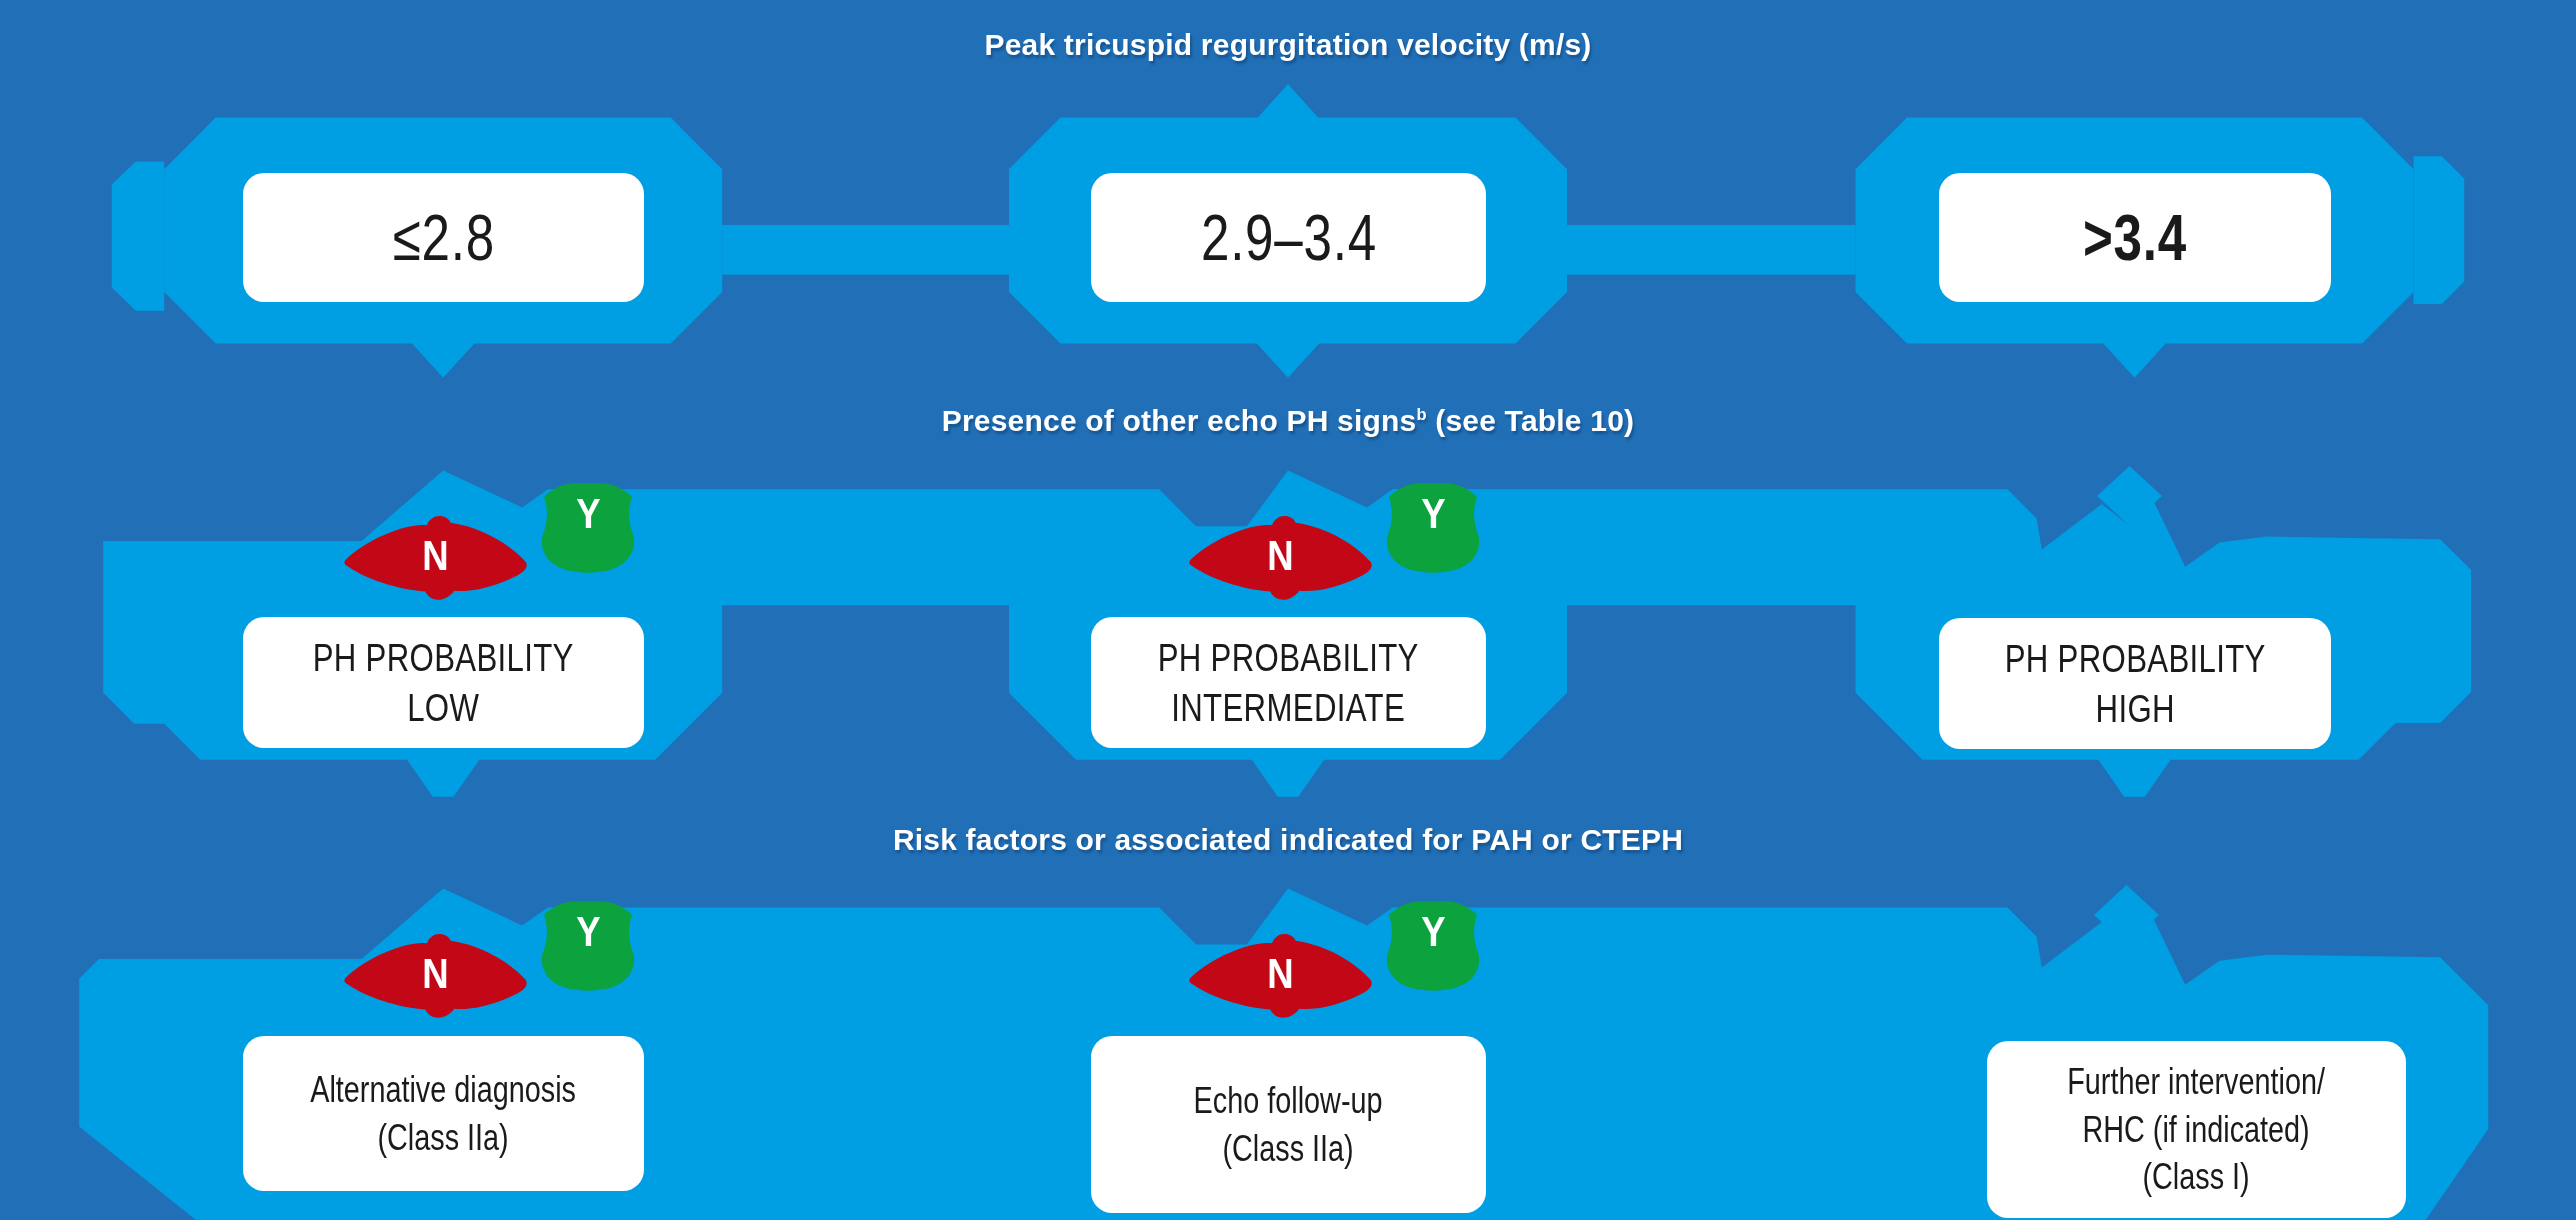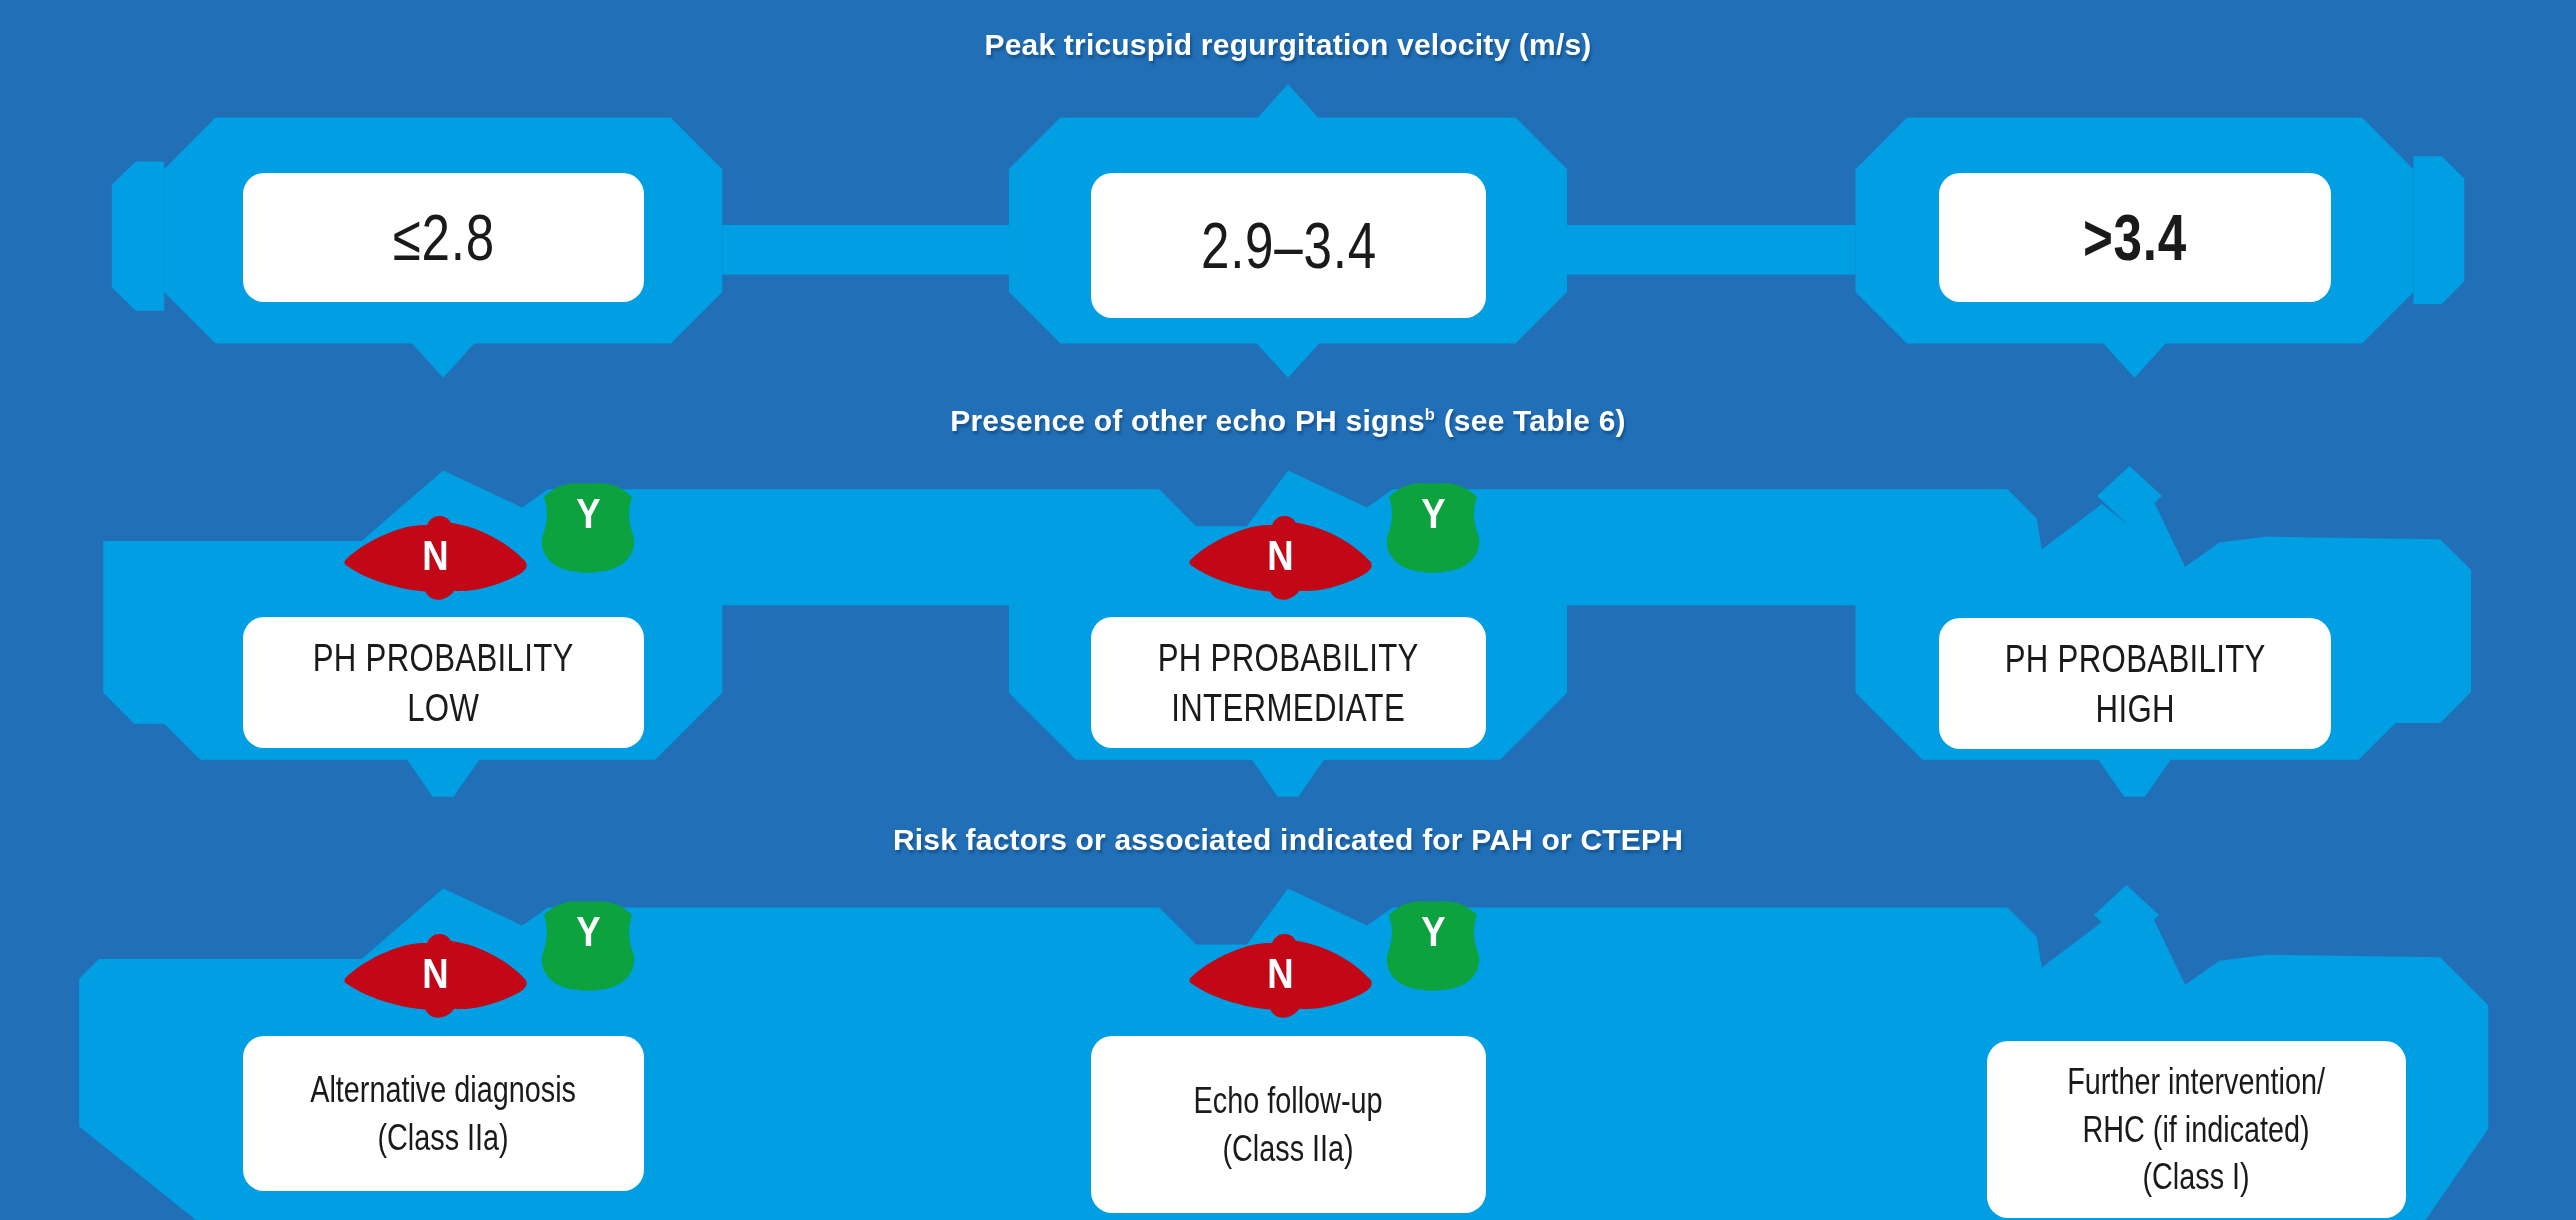--- a/index.html
+++ b/index.html
@@ -92,29 +92,29 @@
       115,1117 421,1117 516,1035 608,1078 638,1057
       1350,1057 1393,1100 1452,1100 1500,1035 1592,1078 1622,1057
       2338,1057 2372,1091 2378,1127 2448,1074 2477,1097 2505,1064 2545,1147 2585,1119 2640,1112 2842,1115
       2898,1171 2898,1315 2825,1421
       228,1421 92,1312 92,1140"></polygon>
   </svg>
 
   <div class="heading" style="top:27.5px;">Peak tricuspid regurgitation velocity (m/s)</div>
 
   <div class="heading" style="top:404px;">
-    <span>Presence of other echo PH signs</span><sup>b</sup><span> (see Table 6)</span>
+    <span>Presence of other echo PH signs</span><sup>b</sup><span> (see Table 10)</span>
   </div>
 
   <div class="heading" style="top:823px;">Risk factors or associated indicated for PAH or CTEPH</div>
 
   <div class="white-box velocity-box" style="left:243px;top:173px;width:401px;height:129px;">
     <span class="txt">≤2.8</span>
   </div>
-  <div class="white-box velocity-box" style="left:1091px;top:173px;width:395px;height:145px;align-items:center;">
+  <div class="white-box velocity-box" style="left:1091px;top:173px;width:395px;height:129px;align-items:center;">
     <span class="txt">2.9–3.4</span>
   </div>
   <div class="white-box velocity-box" style="left:1939px;top:173px;width:392px;height:129px;font-weight:bold;">
     <span class="txt">&gt;3.4</span>
   </div>
 
   <div class="badge badge-no" style="left:342px;top:507px;width:187px;height:96px;">
     <svg width="187" height="96" viewBox="0 0 220 112">
       <path fill="var(--badge_no)" d="M4,62 C30,36 78,18 100,21 C104,8 122,6 128,18 C168,24 200,46 216,64 C220,70 214,76 206,80 C180,94 150,100 132,98 C122,112 104,112 98,99 C64,96 28,84 8,70 C2,67 2,65 4,62 Z"></path>
     </svg>

